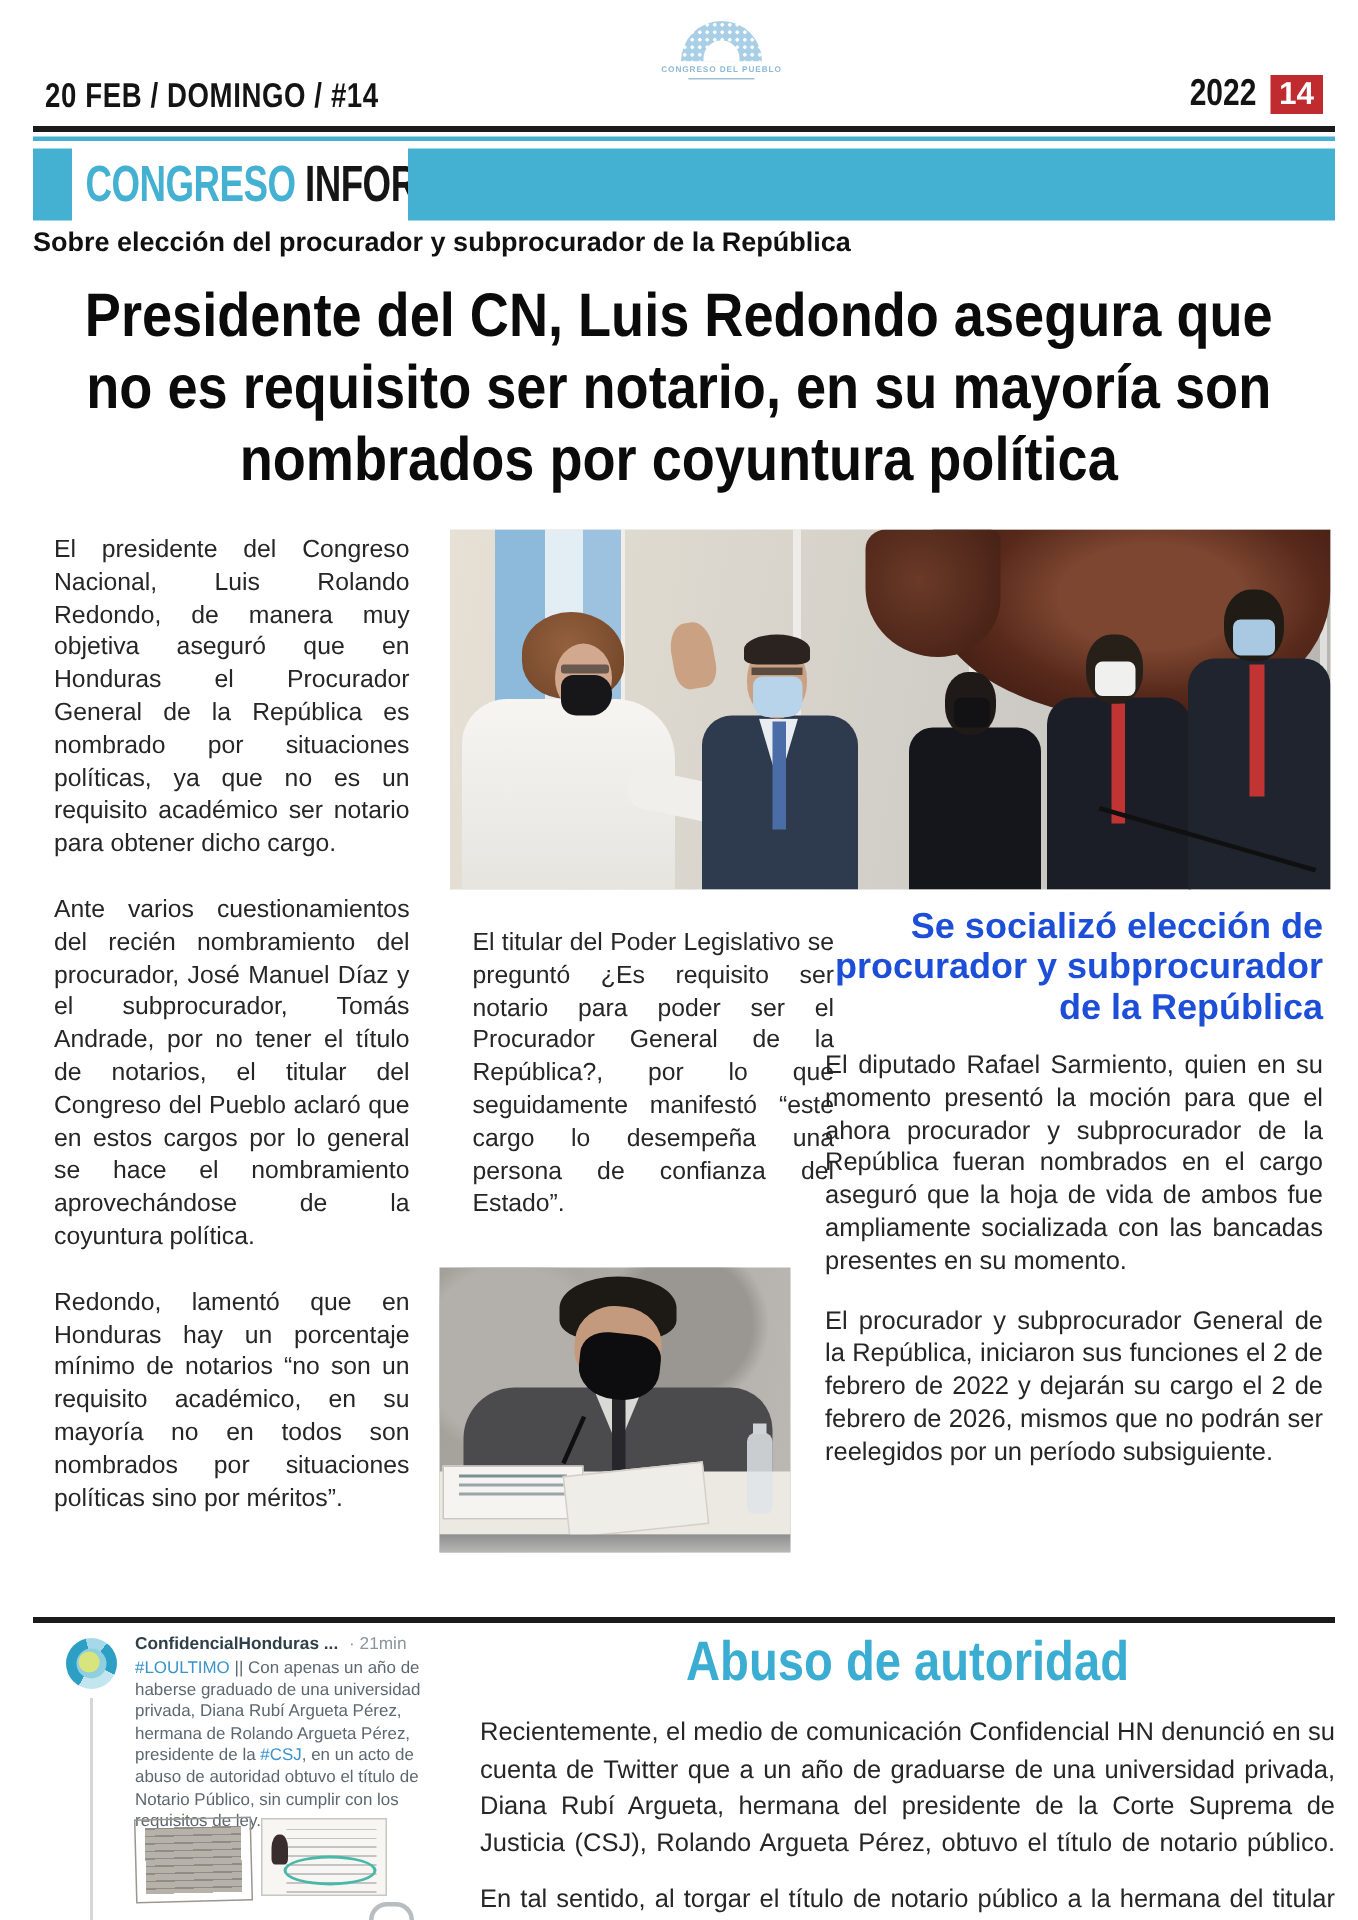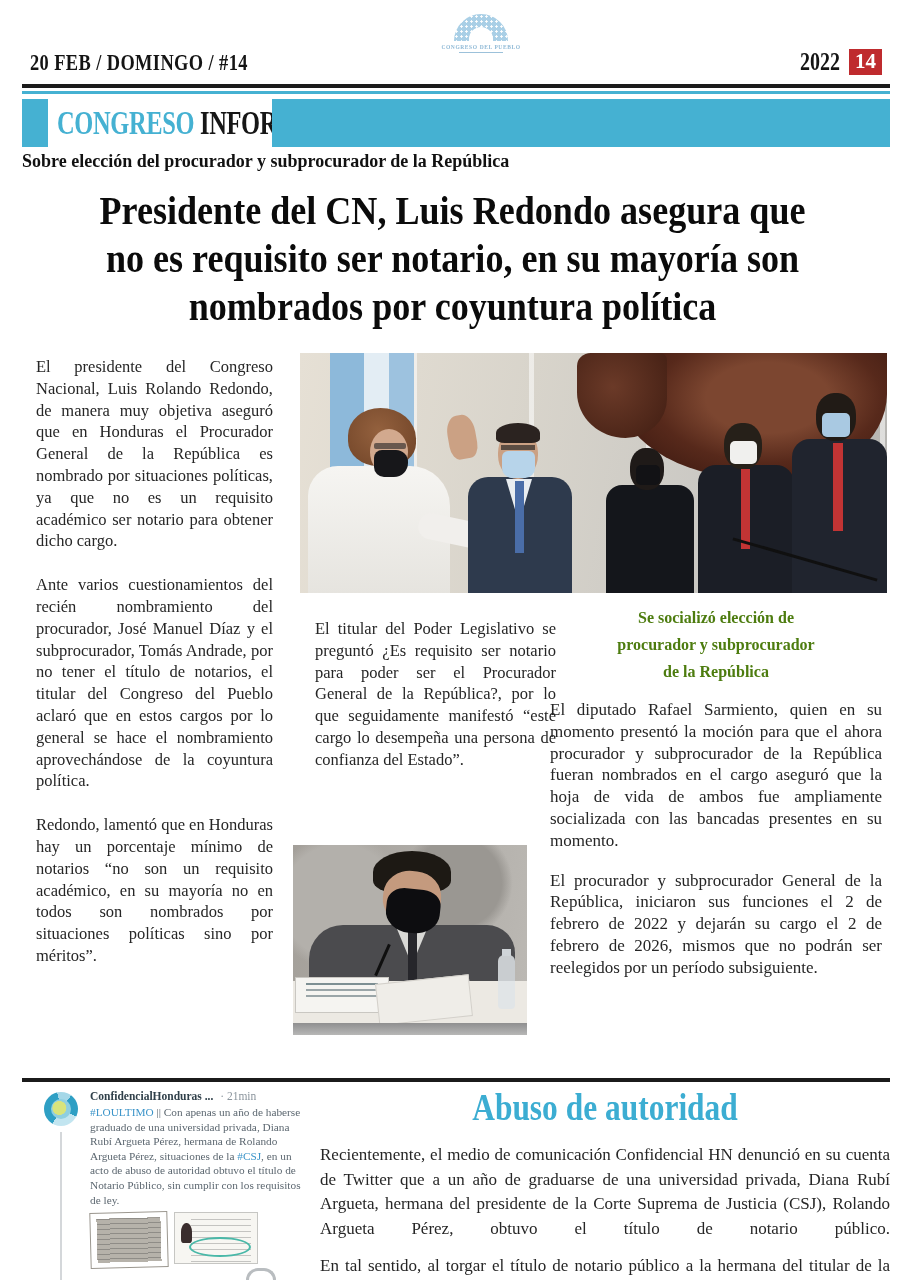--- a/index.html
+++ b/index.html
@@ -1,17 +1,17 @@
 <!DOCTYPE html>
 <html><head>
 <meta charset="utf-8">
 <style>
   html,body{margin:0;padding:0;background:#ffffff;}
   .page{position:relative;width:905px;height:1280px;background:#fff;overflow:hidden;
-        font-family:Liberation Serif, serif;color:#222;}
+        font-family:Liberation Sans, sans-serif;color:#222;}
   .abs{position:absolute;}
   .cond{transform:scaleX(0.8);transform-origin:left center;display:inline-block;white-space:nowrap;}
 
   
   .dateline{left:30px;top:50px;font-size:23px;font-weight:bold;color:#141414;letter-spacing:0.5px;}
   .logo{left:425px;top:14px;width:112px;text-align:center;}
   .logo-arch{width:54px;height:27px;margin:0 auto;border-radius:54px 54px 0 0;position:relative;
              background:#a9cfe6 radial-gradient(circle,#ffffff 28%,transparent 30%);background-size:5px 5px;}
   .logo-arch::after{content:'';position:absolute;left:15px;top:13px;width:24px;height:14px;
              border-radius:24px 24px 0 0;background:#fff;}
@@ -36,21 +36,21 @@
 
   .headline{left:0;top:186px;width:905px;text-align:center;font-weight:bold;color:#0b0b0b;
             font-size:41px;line-height:48px;transform:scaleX(0.88);transform-origin:center;}
 
   
   .bodytext{font-size:16.5px;line-height:21.8px;text-align:justify;color:#262626;}
   .bodytext p{margin:0 0 22px 6px;}
   .col-left{left:30px;top:356px;width:243px;}
   .col-mid{left:309px;top:618px;width:247px;}
   .col-right{left:550px;top:604px;width:332px;}
-  .subhead{text-align:center;font-weight:bold;color:#4d7c0f;font-size:16px;line-height:27px;}
+  .subhead{text-align:right;font-weight:bold;color:#1d4ed8;font-size:24px;line-height:27px;}
   .col-right p{margin:14px 0 0 0;font-size:17px;}
   .col-right p + p{margin-top:18px;}
 
   
   .photo1{left:300px;top:353px;width:587px;height:240px;overflow:hidden;
           background:linear-gradient(100deg,#e6e0d5 0%,#d8d4cb 38%,#cbc9c4 68%,#b4b3b0 100%);}
   .photo1 .panels{position:absolute;inset:0;
           background:repeating-linear-gradient(90deg,transparent 0 112px,rgba(255,255,255,.55) 112px 117px);}
   .flag{position:absolute;left:30px;top:0;width:84px;height:214px;
         background:linear-gradient(90deg,#8db9da 0 40%,#e3edf4 40% 70%,#9dc2df 70% 100%);}
@@ -257,21 +257,21 @@
   <div class="abs rule-black2"></div>
 
   <div class="abs tweet">
     <div class="avatar"></div>
     <div class="thread"></div>
     <div class="t-head">
       <span class="t-author">ConfidencialHonduras ...</span>
       <span class="t-time">· 21min</span>
     </div>
     <div class="t-body">
-      <span class="hash">#LOULTIMO</span><span> || Con apenas un año de haberse graduado de una universidad privada, Diana Rubí Argueta Pérez, hermana de Rolando Argueta Pérez, situaciones de la </span><span class="hash">#CSJ</span><span>, en un acto de abuso de autoridad obtuvo el título de Notario Público, sin cumplir con los requisitos de ley.</span>
+      <span class="hash">#LOULTIMO</span><span> || Con apenas un año de haberse graduado de una universidad privada, Diana Rubí Argueta Pérez, hermana de Rolando Argueta Pérez, presidente de la </span><span class="hash">#CSJ</span><span>, en un acto de abuso de autoridad obtuvo el título de Notario Público, sin cumplir con los requisitos de ley.</span>
     </div>
     <div class="t-imgs">
       <div class="doc1"></div>
       <div class="doc2"></div>
     </div>
     <div class="t-more"></div>
   </div>
 
   <div class="abs abuse">
     <div class="a-title">Abuso de autoridad</div>

